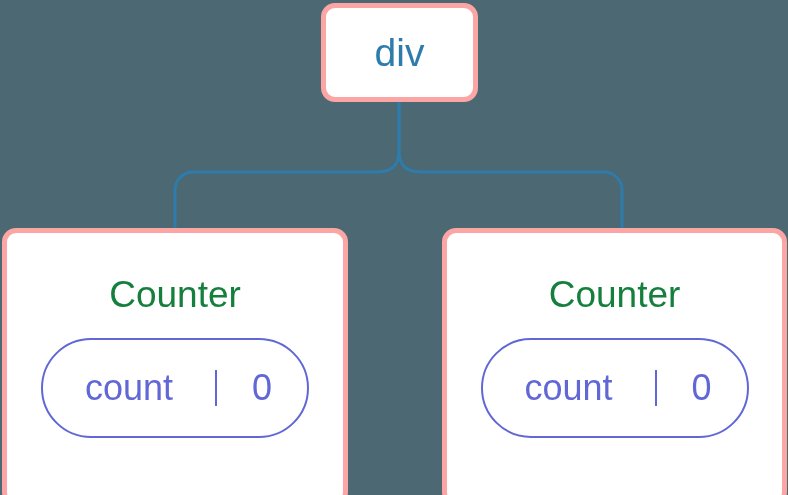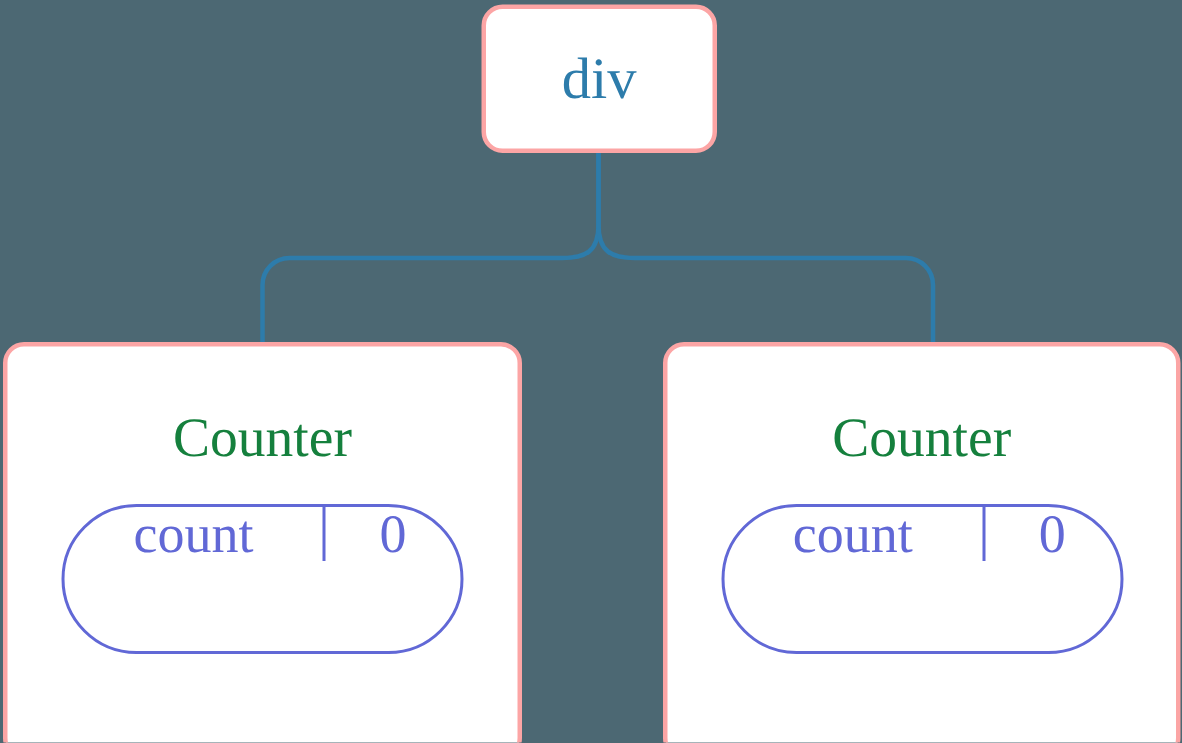--- a/index.html
+++ b/index.html
@@ -25,24 +25,23 @@
     left: 0;
     top: 0;
     width: 788px;
     height: 495px;
     pointer-events: none;
   }
   
   .node {
     position: absolute;
     background: #ffffff;
-    border: 3px solid #fca5a5;
+    border: 5px solid #fca5a5;
     border-radius: 14px;
     box-sizing: border-box;
-    font-family: Liberation Serif, serif;
   }
   .node-root {
     left: 321px;
     top: 3px;
     width: 157px;
     height: 99px;
     display: flex;
     align-items: center;
     justify-content: center;
   }
@@ -73,21 +72,21 @@
 
   
   .state-pill {
     margin-top: 25px;
     width: 268px;
     height: 100px;
     border: 2px solid #6168d6;
     border-radius: 50px;
     box-sizing: border-box;
     display: flex;
-    align-items: flex-start;
+    align-items: center;
     background: #ffffff;
   }
   .state-key,
   .state-value {
     display: flex;
     align-items: center;
     justify-content: center;
     color: #6168d6;
     font-size: 36px;
     line-height: 1;

